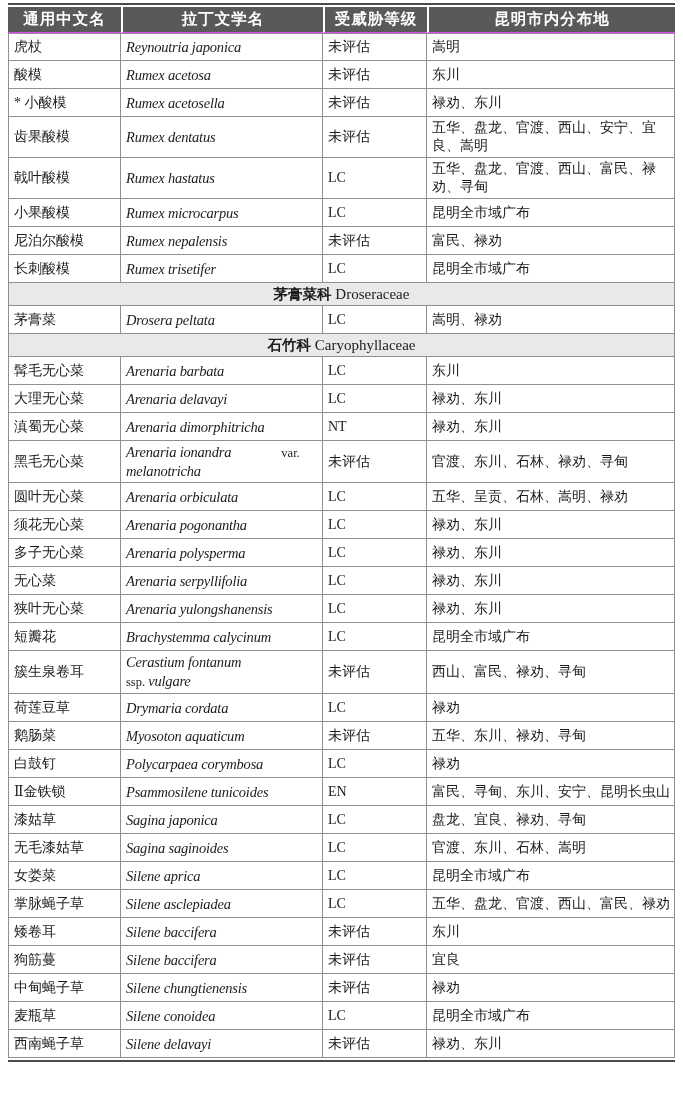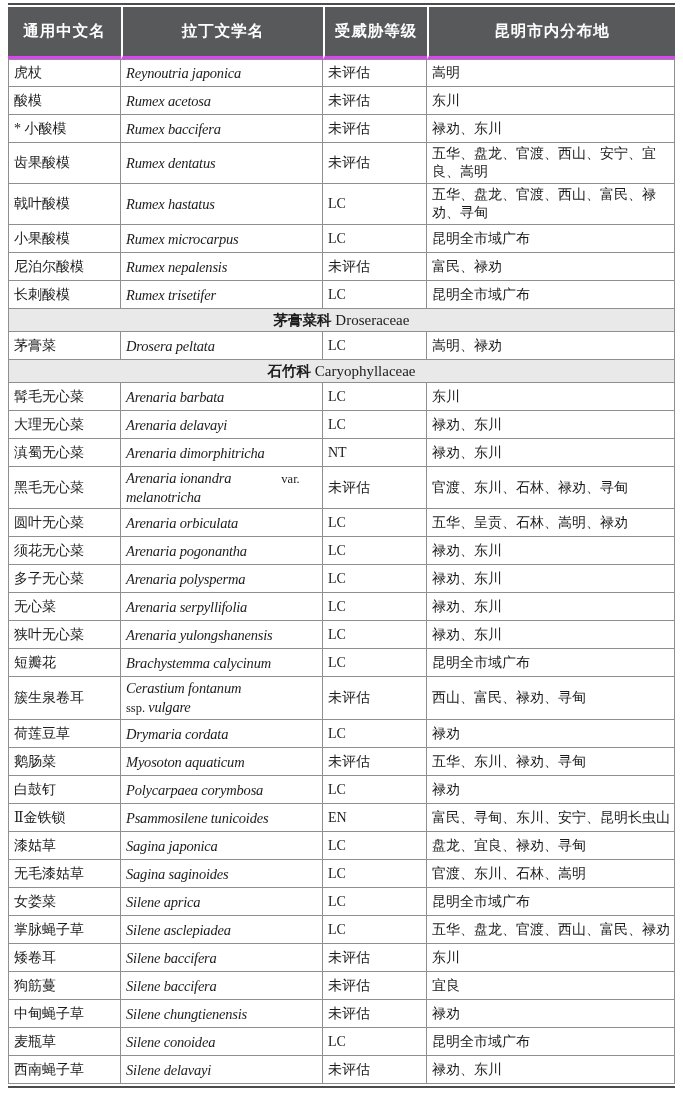--- a/index.html
+++ b/index.html
@@ -21,22 +21,22 @@
   .rule.top{margin-bottom:2px;}
   .rule.bottom{margin-top:2px;}
   table{
     width:667px;table-layout:fixed;
     border-collapse:separate;border-spacing:0;
   }
   thead th{
     background:var(--header-bg);color:var(--header-text);
     font-family:"Liberation Sans","DejaVu Sans",sans-serif;
     font-weight:bold;font-size:15.5px;letter-spacing:1px;
-    height:25px;padding:14px 0;text-align:center;vertical-align:middle;
-    border:none;border-bottom:3px solid #d946ef;
+    height:25px;padding:2px 0;text-align:center;vertical-align:middle;
+    border:none;border-bottom:1px solid #d946ef;
   }
   thead th + th{border-left:2px solid #ffffff;}
   tbody td{
     border-right:1px solid var(--grid);
     border-bottom:1px solid var(--grid);
     padding:2px 4px 2px 5px;
     vertical-align:middle;
     font-size:14px;line-height:18px;
     overflow:hidden;
   }
@@ -89,21 +89,21 @@
           <td class="dist">嵩明</td>
         </tr>
         <tr class="species">
           <td class="cn">酸模</td>
           <td class="latin"><span>Rumex acetosa</span></td>
           <td class="status">未评估</td>
           <td class="dist">东川</td>
         </tr>
         <tr class="species">
           <td class="cn">* 小酸模</td>
-          <td class="latin"><span>Rumex baccifera</span></td>
+          <td class="latin"><span>Rumex acetosella</span></td>
           <td class="status">未评估</td>
           <td class="dist">禄劝、东川</td>
         </tr>
         <tr class="species">
           <td class="cn">齿果酸模</td>
           <td class="latin"><span>Rumex dentatus</span></td>
           <td class="status">未评估</td>
           <td class="dist">五华、盘龙、官渡、西山、安宁、宜良、嵩明</td>
         </tr>
         <tr class="species">

